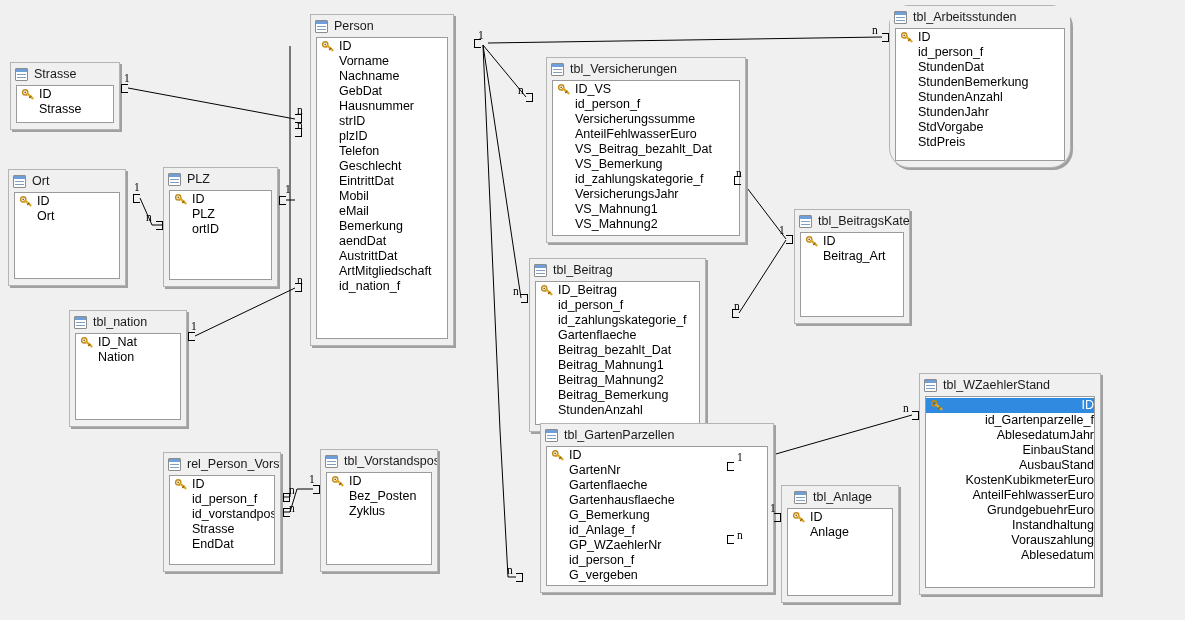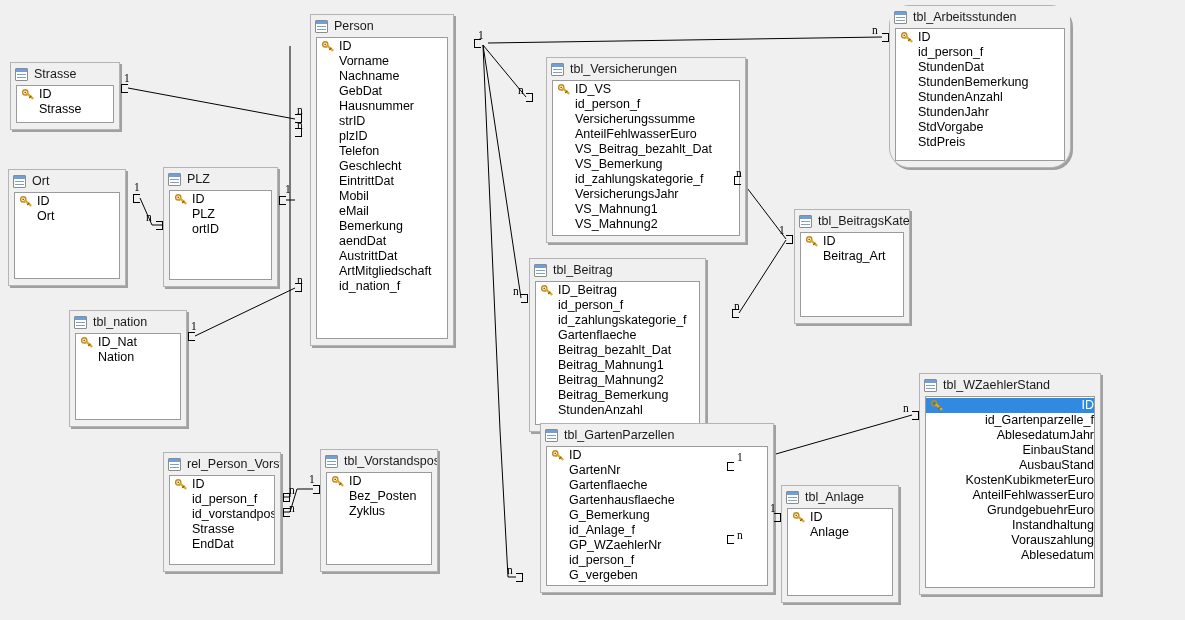--- a/index.html
+++ b/index.html
@@ -352,21 +352,21 @@
           <div class="fld"><span>EinbauStand</span></div>
           <div class="fld"><span>AusbauStand</span></div>
           <div class="fld"><span>KostenKubikmeterEuro</span></div>
           <div class="fld"><span>AnteilFehlwasserEuro</span></div>
           <div class="fld"><span>GrundgebuehrEuro</span></div>
           <div class="fld"><span>Instandhaltung</span></div>
           <div class="fld"><span>Vorauszahlung</span></div>
           <div class="fld"><span>Ablesedatum</span></div>
         </div>
       </div>
-      <div class="tbl" style="left: 781px; top: 485px; width: 118px; height: 118px;">
+      <div class="tbl" style="left: 781px; top: 485px; width: 118px; height: 118px; padding-left: 8px;">
         <div class="hdr">
           <span class="tico"></span>
           <span>tbl_Anlage</span>
         </div>
         <div class="body">
           <div class="fld pk"><svg class="keyico" viewBox="0 0 12 11">
               <circle cx="3.2" cy="3.4" r="2.6" fill="none" stroke="#c08a15" stroke-width="1.5"></circle>
               <circle cx="3.2" cy="3.4" r="0.9" fill="#8a6310"></circle>
               <path d="M5.2 4.6 L10.6 9.4" stroke="#e0a821" stroke-width="2.1" stroke-linecap="round"></path>
               <path d="M7.6 8.6 L9.0 7.3" stroke="#8a6310" stroke-width="1.3" stroke-linecap="round"></path>

